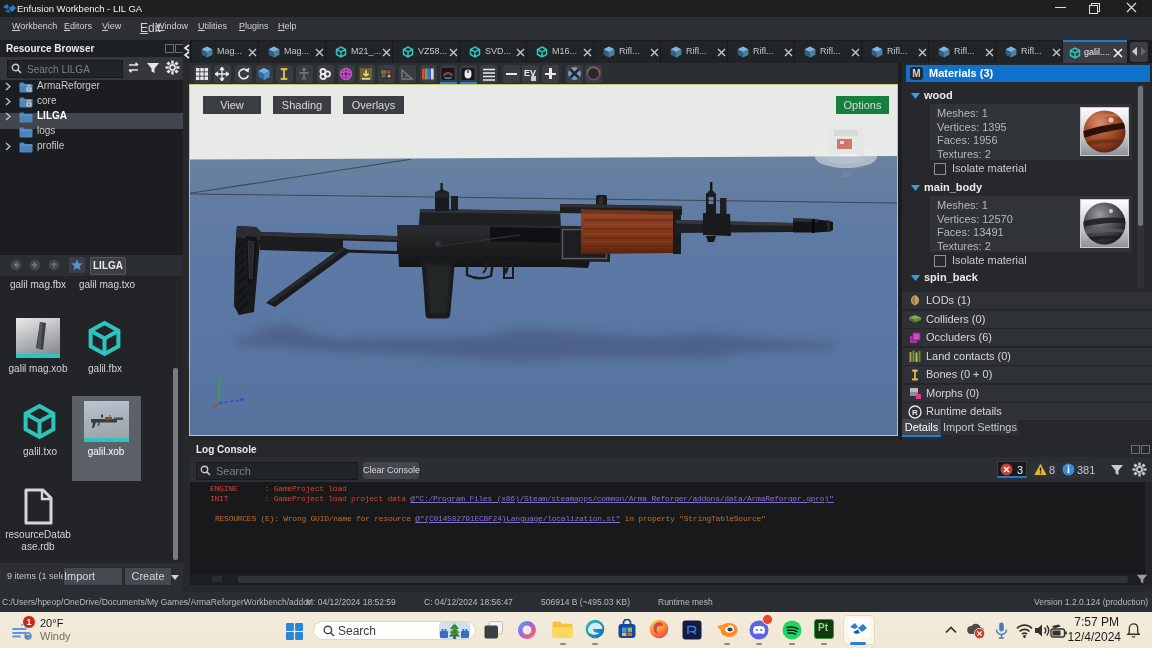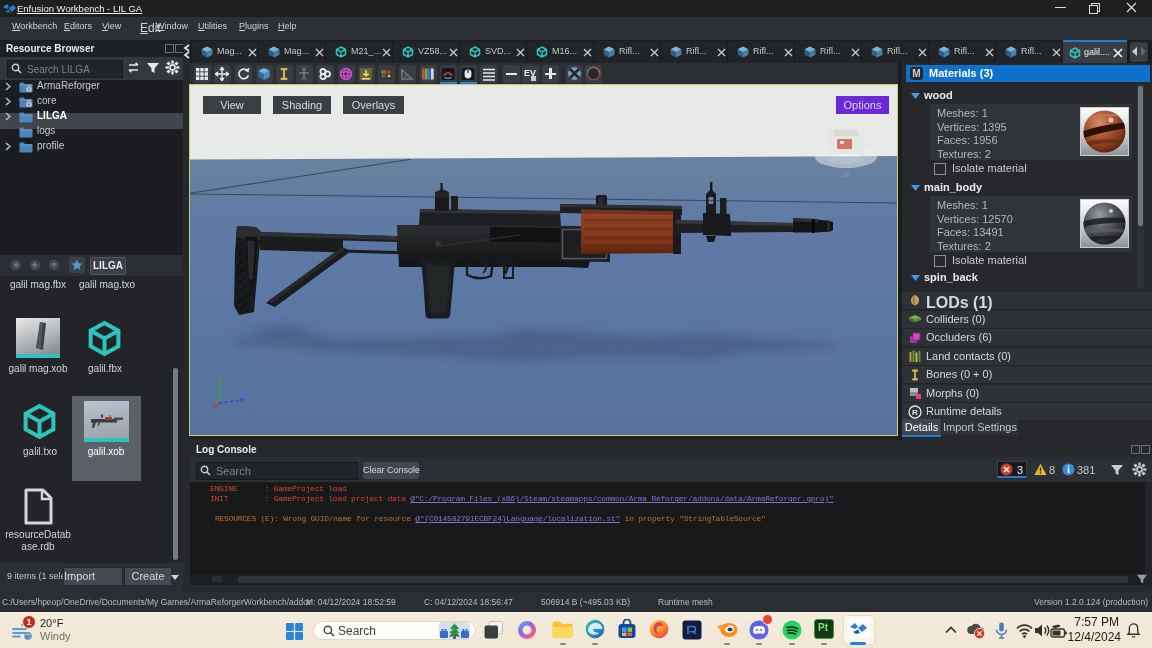--- a/index.html
+++ b/index.html
@@ -10,21 +10,21 @@
 </head>
 <body>
 <div id="stage">
 
   <div class="abs" style="left:0;top:0;width:1152px;height:17px;background:#1d201f;"></div>
   <svg class="abs" style="left:3px;top:3px;" width="13" height="11" viewBox="0 0 13 11">
     <path d="M0 4 L4 1 L6 4 L4 6 Z" fill="#2a7fd0"></path>
     <path d="M6 5 L10 2 L13 5 L9 9 Z" fill="#2a7fd0"></path>
     <path d="M2 8 L6 6 L8 9 L5 10 Z" fill="#1e5e9e"></path>
   </svg>
-  <div class="abs txt" style="left:17px;top:3px;font-size:9.5px;color:#f2f2f2;text-decoration:underline;">Enfusion Workbench - LIL GA</div>
+  <div class="abs txt" style="left:17px;top:3px;font-size:9.5px;color:#f2f2f2;">Enfusion Workbench - LIL GA</div>
 
   <div class="abs" style="left:1055px;top:7px;width:11px;height:1px;background:#dcdcdc;"></div>
   <div class="abs" style="left:1091px;top:3px;width:7px;height:7px;border:1px solid #dcdcdc;background:#1d201f;"></div>
   <div class="abs" style="left:1089px;top:5px;width:7px;height:7px;border:1px solid #dcdcdc;background:#1d201f;"></div>
   <svg class="abs" style="left:1126px;top:2px;" width="11" height="11" viewBox="0 0 11 11">
     <path d="M1 1 L10 10 M10 1 L1 10" stroke="#dcdcdc" stroke-width="1.2"></path>
   </svg>
 
   <div class="abs" style="left:0;top:17px;width:1152px;height:23px;background:#2c2f33;"></div>
   <div class="abs txt" style="left:12px;top:21px;font-size:9px;color:#cfd2d4;"><span style="text-decoration:underline">W</span>orkbench</div>
@@ -577,21 +577,21 @@
           <path d="M29 318 V296" stroke="#3aa43a"></path>
           <path d="M29 296 l-2.2 -2.6 M29 296 l2.2 -2.6" stroke="#3aa43a"></path>
           <path d="M29 318 L51 315" stroke="#2a4ae0" stroke-dasharray="3.5 2"></path>
           <path d="M55 314.5 l-4.5 -1.8 v3.6 Z" fill="#2a4ae0" stroke="none"></path>
           <path d="M29 318 l-6.5 5.5" stroke="#c83a2a"></path>
         </g>
     </svg>
     <div class="abs" style="left:13px;top:11px;width:58px;height:18px;background:#3b3e43;color:#d8dadb;font-size:11px;text-align:center;line-height:18px;">View</div>
     <div class="abs" style="left:83px;top:11px;width:58px;height:18px;background:#3b3e43;color:#d8dadb;font-size:11px;text-align:center;line-height:18px;">Shading</div>
     <div class="abs" style="left:153px;top:11px;width:61px;height:18px;background:#3b3e43;color:#d8dadb;font-size:11px;text-align:center;line-height:18px;">Overlays</div>
-    <div class="abs" style="left:646px;top:11px;width:53px;height:18px;background:#6d28d9;color:#d8dadb;font-size:11px;text-align:center;line-height:18px;">Options</div>
+    <div class="abs" style="left:646px;top:11px;width:53px;height:18px;background:#15803d;color:#d8dadb;font-size:11px;text-align:center;line-height:18px;">Options</div>
   </div>
 
   <div class="abs" style="left:898px;top:63px;width:4px;height:377px;background:#1b1d20;"></div>
   <div class="abs" style="left:902px;top:63px;width:250px;height:377px;background:#26282c;"></div>
   <div class="abs" style="left:906px;top:65px;width:244px;height:17px;background:#0e72cc;"></div>
   <div class="abs" style="left:910px;top:67px;width:13px;height:13px;background:#26282c;border-radius:3px;color:#d0d3d5;font-size:10px;font-weight:bold;text-align:center;line-height:13px;">M</div>
   <div class="abs txt" style="left:929px;top:67px;font-size:11px;font-weight:bold;color:#ffffff;">Materials (3)</div>
   <svg class="abs" style="left:911px;top:93px;" width="9" height="6" viewBox="0 0 9 6">
       <path d="M0 0 H9 L4.5 6 Z" fill="#3f9ae0"></path>
     </svg>
@@ -661,21 +661,21 @@
     </svg>
   <div class="abs txt" style="left:924px;top:271px;font-size:11px;font-weight:bold;color:#e9ebec;">spin_back</div>
   <div class="abs" style="left:1137px;top:85px;width:7px;height:203px;background:#2e3135;"></div>
   <div class="abs" style="left:1138px;top:86px;width:5px;height:140px;background:#70757c;border-radius:2px;"></div>
   <div class="abs" style="left:902px;top:292px;width:250px;height:17px;background:#2e3136;border-bottom:1.5px solid #222428;"></div>
   <svg class="abs" style="left:908px;top:293.5px;" width="14" height="14" viewBox="0 0 14 14">
       <path d="M6.5 11 L7.5 11 L7.2 13 L6.8 13 Z" fill="#7a5a32"></path>
       <path d="M7 1 C4 2 2.5 4.5 3 7 C3.3 9.5 5 11 7 11 C9 11 10.7 9.5 11 7 C11.5 4.5 10 2 7 1 Z" fill="#c0a060"></path>
       <path d="M7 2 C5 3 4 5 4.4 7 C4.7 9 5.6 10 7 10 Z" fill="#9a7c44"></path>
     </svg>
-  <div class="abs txt" style="left:926px;top:294px;font-size:16px;color:#d5d7d9;font-weight:bold;">LODs (1)</div>
+  <div class="abs txt" style="left:926px;top:294px;font-size:11px;color:#d5d7d9;">LODs (1)</div>
   <div class="abs" style="left:902px;top:310.5px;width:250px;height:17px;background:#2e3136;border-bottom:1.5px solid #222428;"></div>
   <svg class="abs" style="left:908px;top:312.0px;" width="14" height="14" viewBox="0 0 14 14">
       <path d="M7 3 L13 5.5 L7 8 L1 5.5 Z" fill="#7ab04a"></path>
       <path d="M1 5.5 L7 8 L7 10.5 L1 8 Z" fill="#4a7a2a"></path>
       <path d="M13 5.5 L7 8 L7 10.5 L13 8 Z" fill="#5e9038"></path>
     </svg>
   <div class="abs txt" style="left:926px;top:312.5px;font-size:11px;color:#d5d7d9;">Colliders (0)</div>
   <div class="abs" style="left:902px;top:329px;width:250px;height:17px;background:#2e3136;border-bottom:1.5px solid #222428;"></div>
   <svg class="abs" style="left:908px;top:330.5px;" width="14" height="14" viewBox="0 0 14 14">
       <rect x="2" y="5" width="7" height="7" fill="#a03aa0"></rect>

